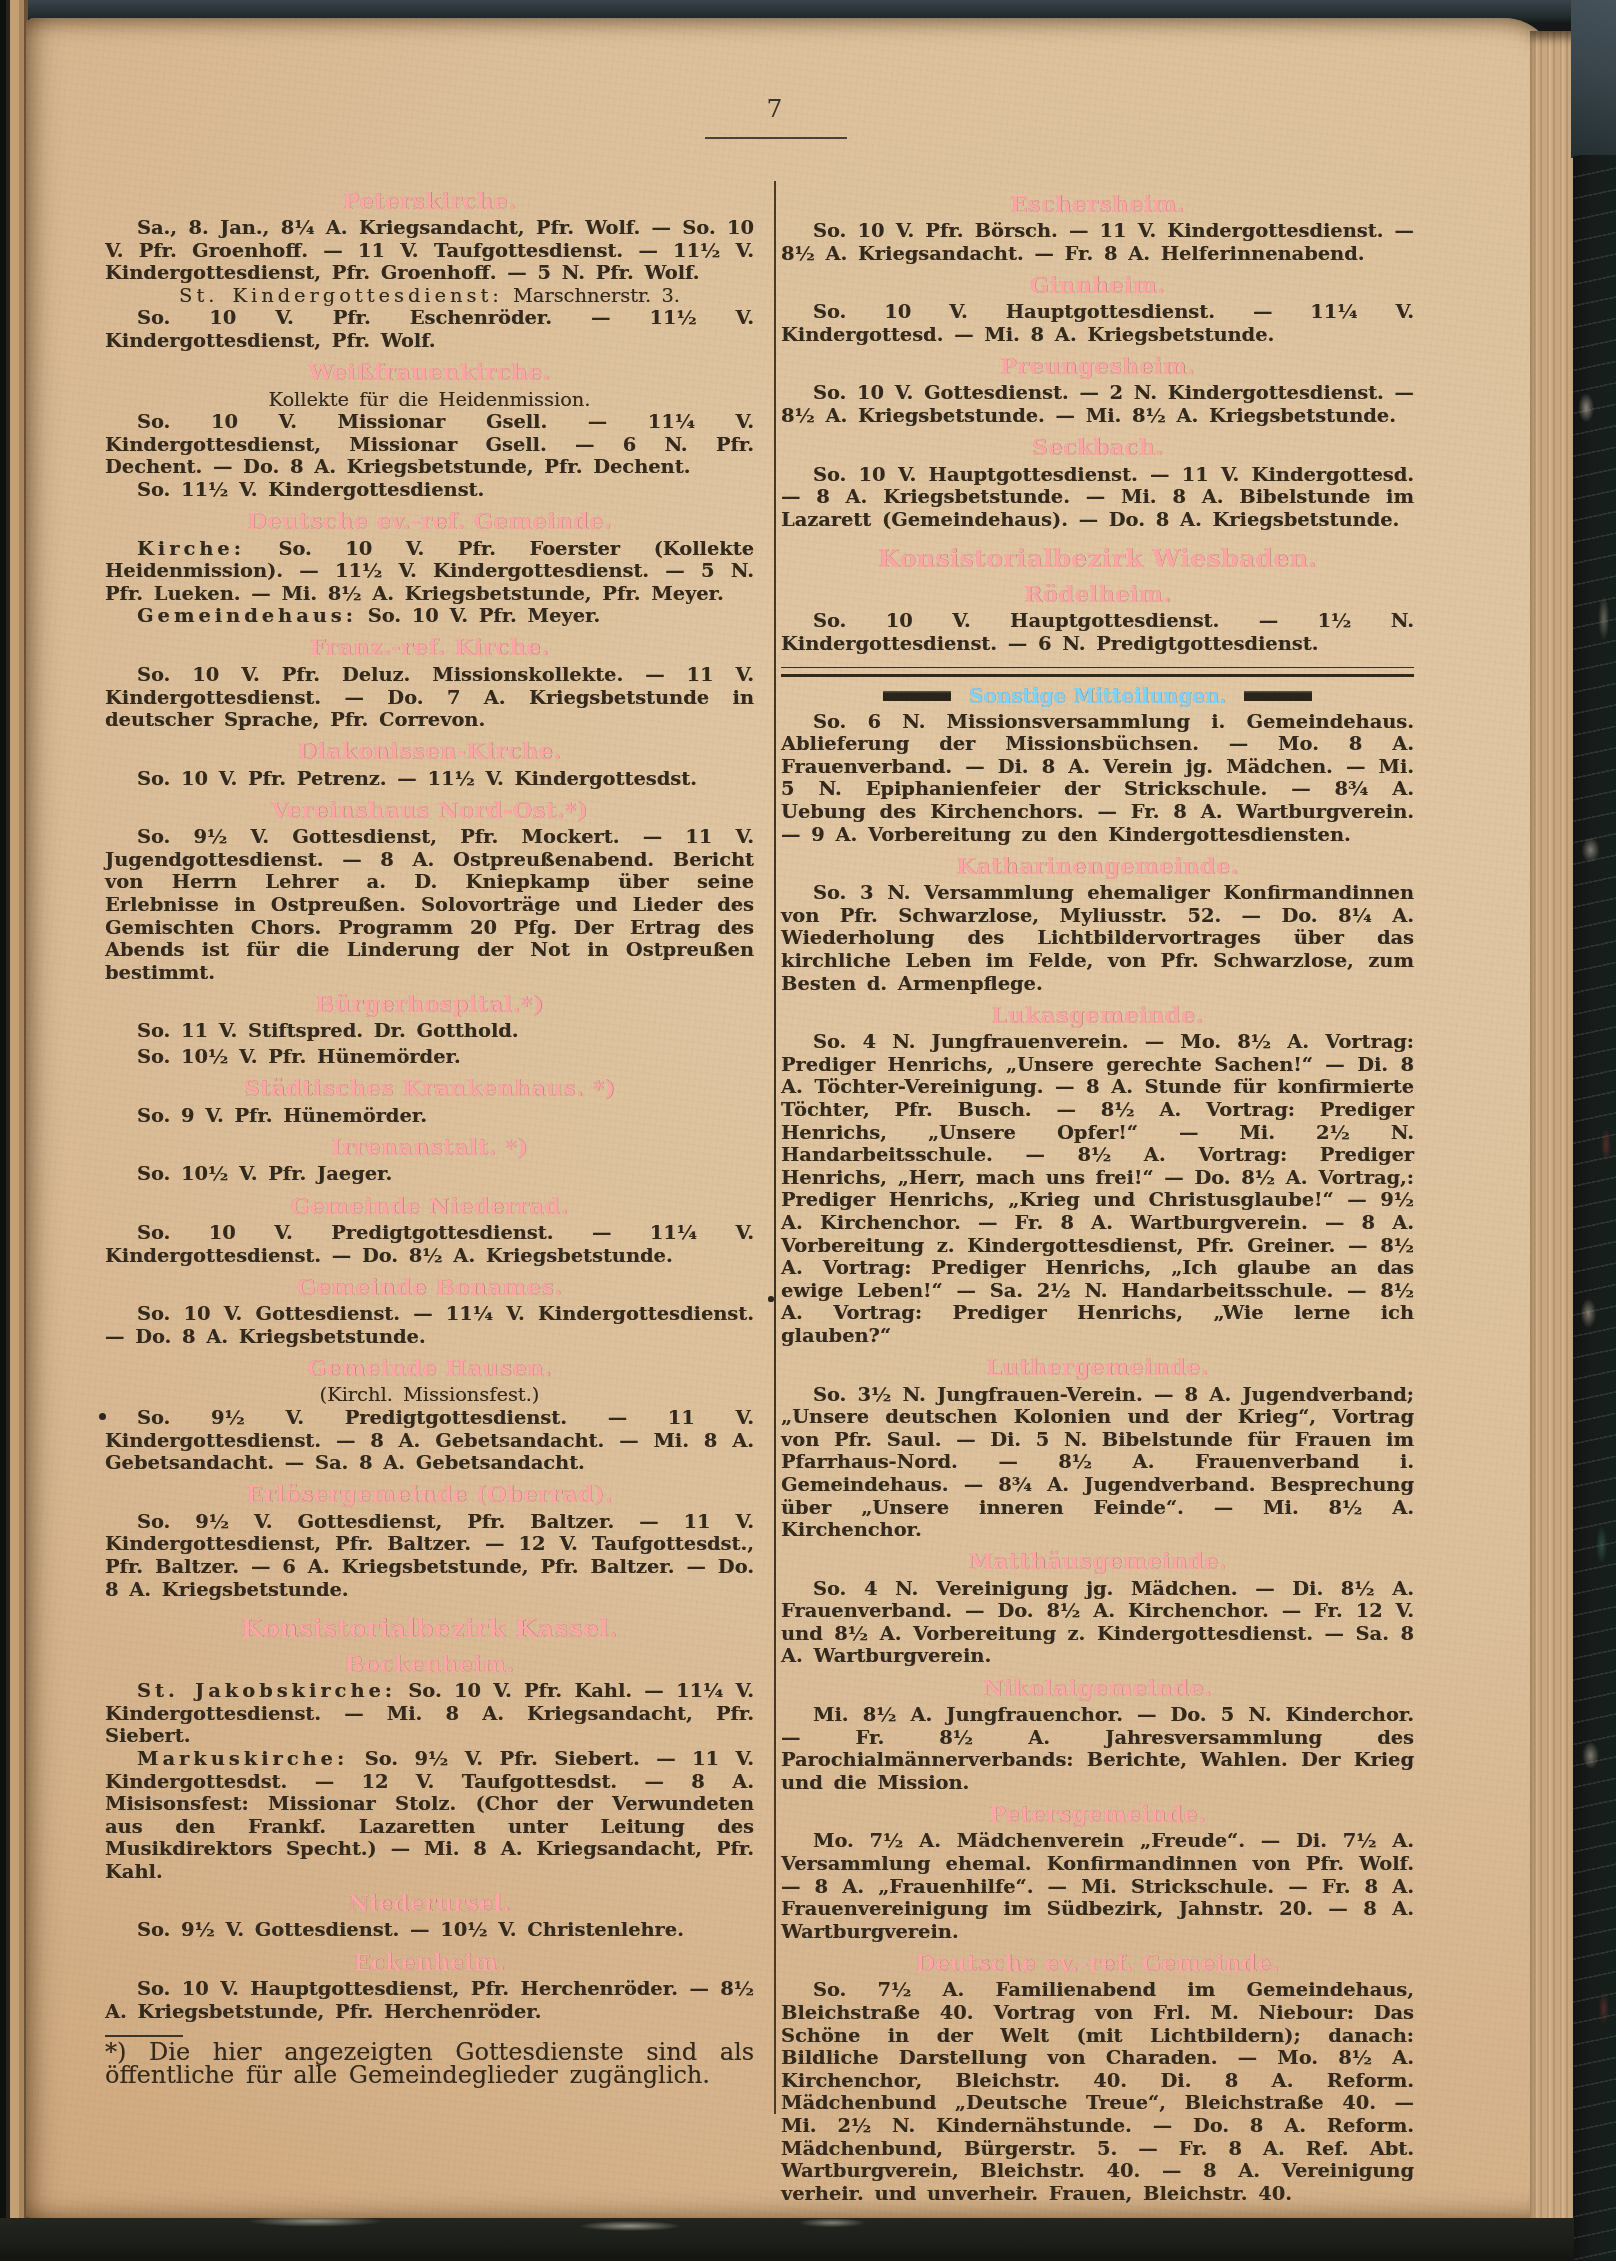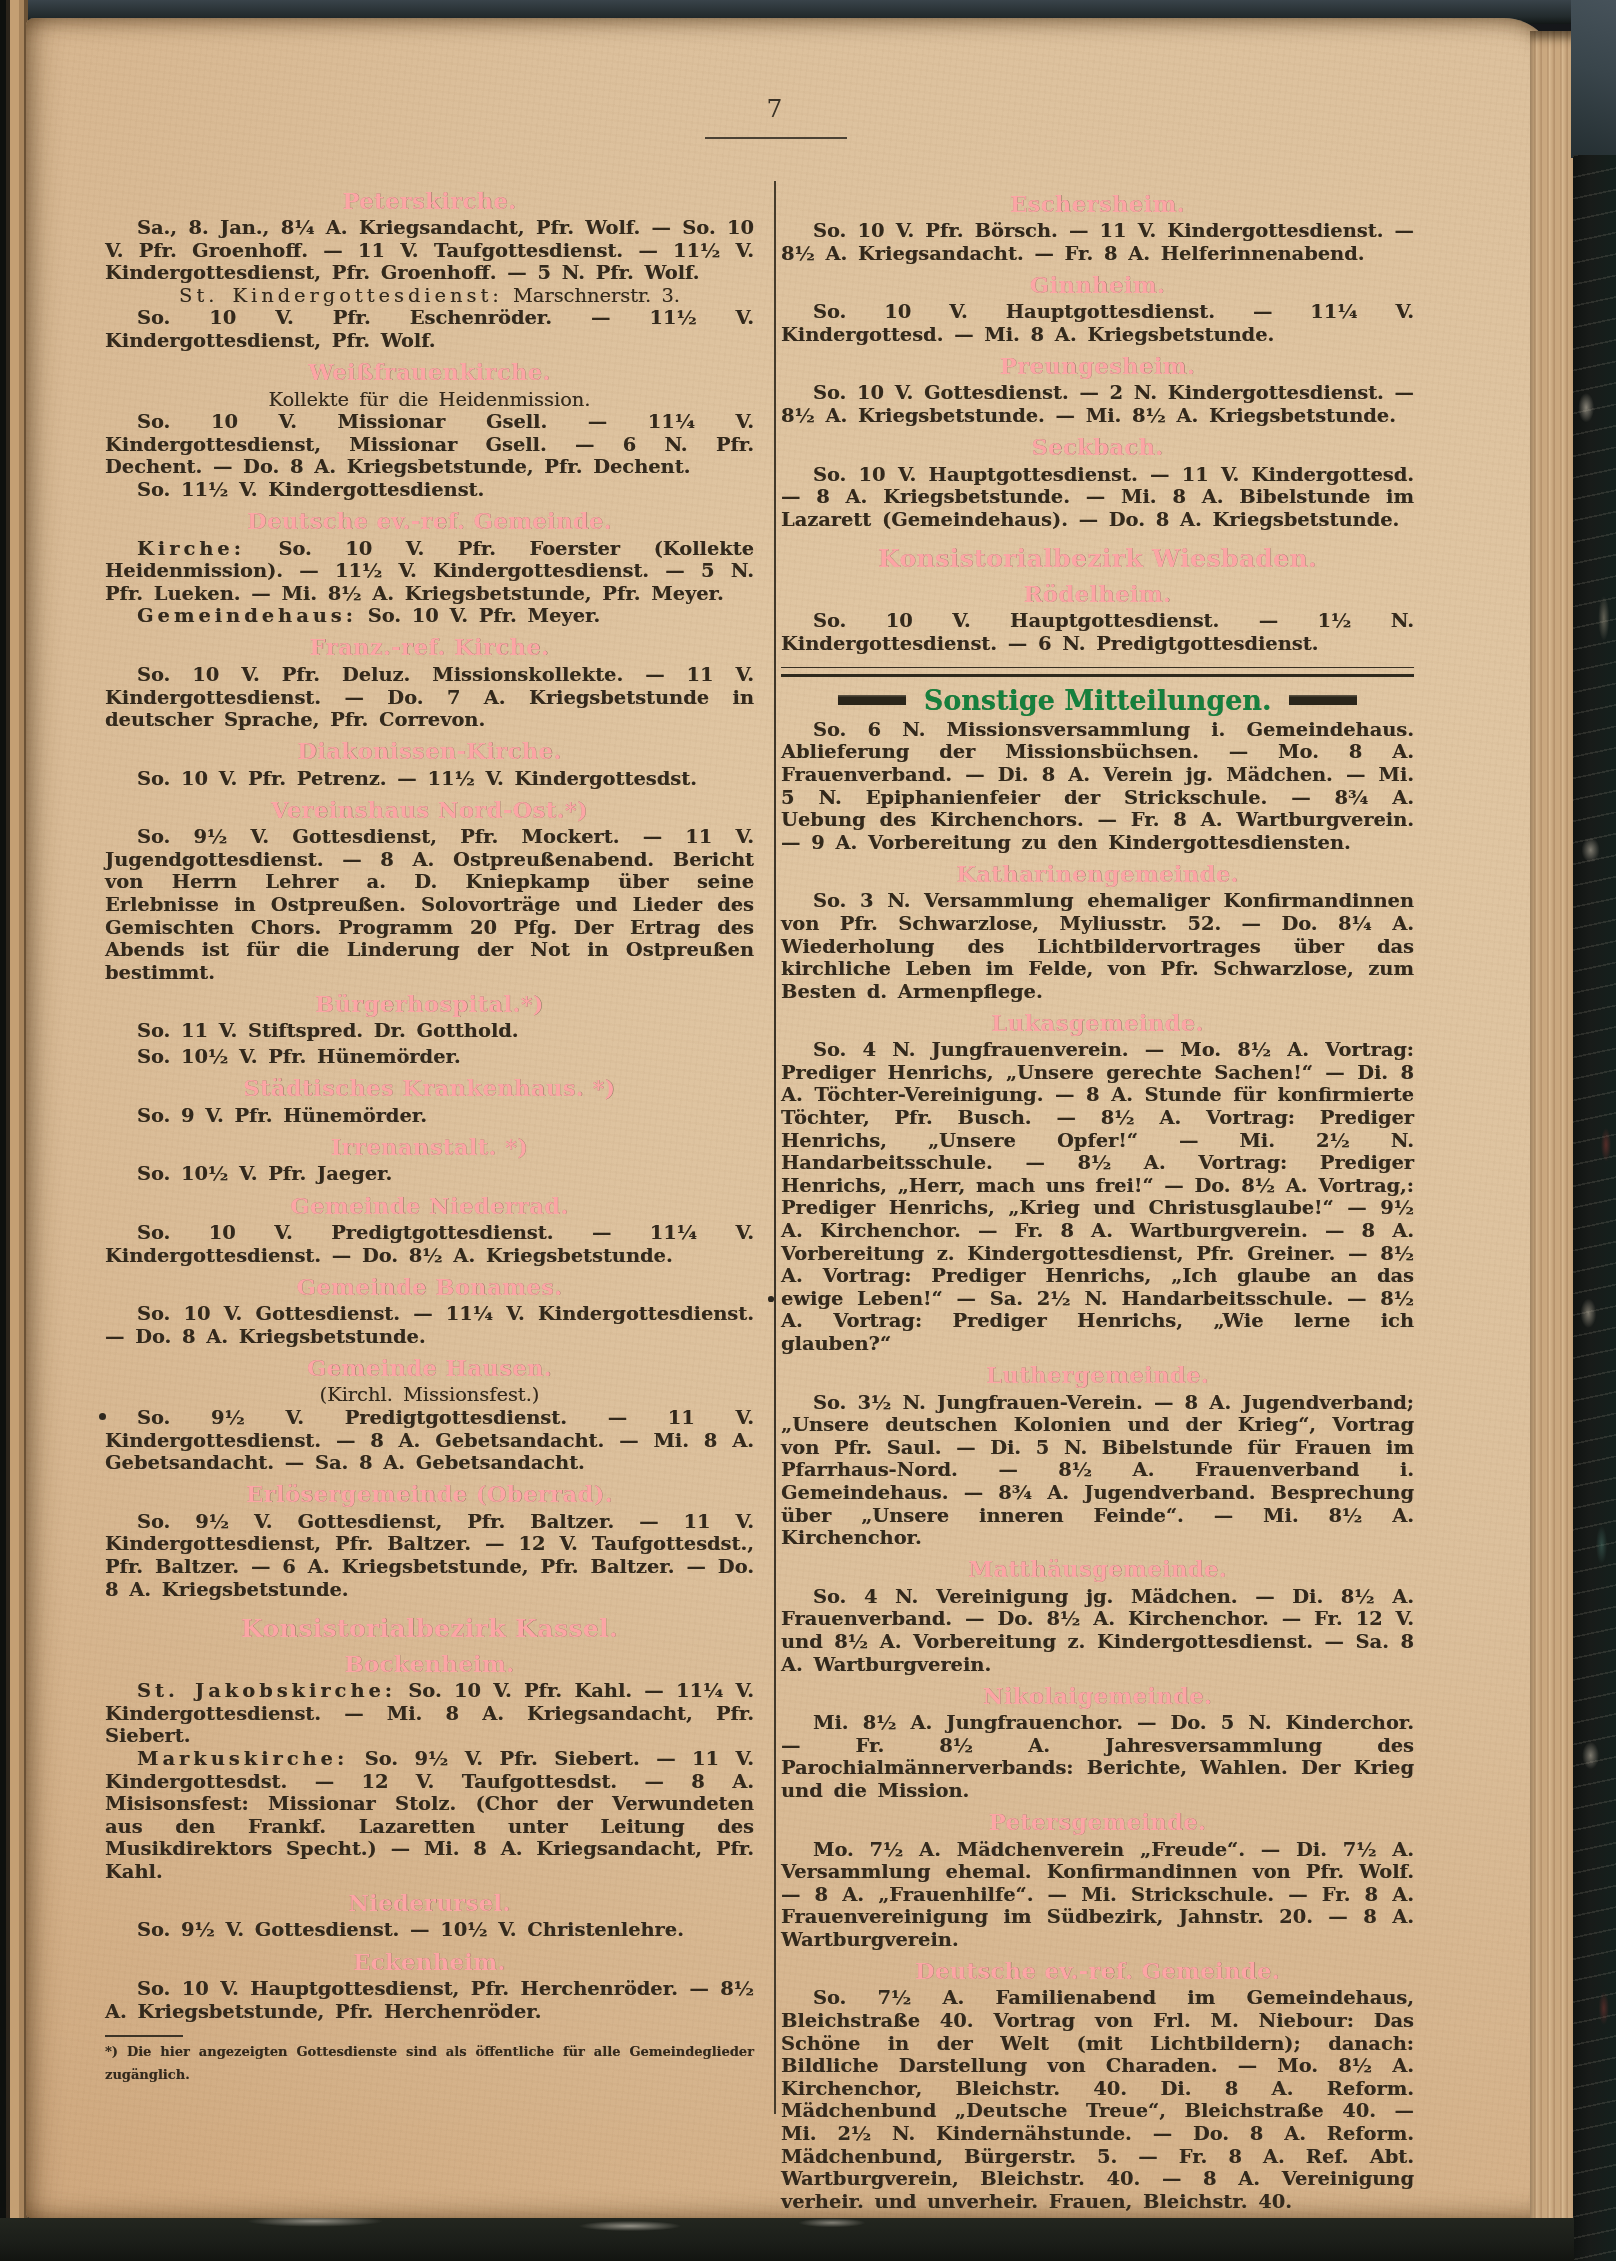--- a/index.html
+++ b/index.html
@@ -106,25 +106,25 @@
     margin:11.3px 0 8px 0;height:5.7px;
     border-top:1.6px solid #372f22;border-bottom:3.2px solid #2f2a1e;
   }
   .banner{
     display:flex;align-items:center;justify-content:center;
     gap:18px;margin:4.8px 0 3.2px 0;
   }
   .banner-bar{width:68px;height:10.5px;background:#2a251a;
     box-shadow:inset 0 1.6px 0 rgba(220,200,170,.25);}
   .banner-text{
-    font-weight:bold;font-size:27px;line-height:1.15;color:#15803d;
+    font-weight:bold;font-size:20px;line-height:1.15;color:#7dd3fc;
     text-shadow:0.3px 0.3px 0.4px rgba(46,38,26,.5);white-space:nowrap;
   }
   .footnote-rule{width:78px;border-top:2.4px solid #3c3427;margin:11.3px 0 4.8px 0;}
-  .footnote .para{font-size:13px;font-weight:bold;}
+  .footnote .para{font-size:24px;}
 </style>
 </head>
 <body>
 
 <div class="leather-top"></div>
 <div class="left-flap"></div>
 <div class="paper"></div>
 <div class="page-edge-strip"></div>
 <div class="leather-corner-tr"></div>
 <div class="marble-binding"></div>

